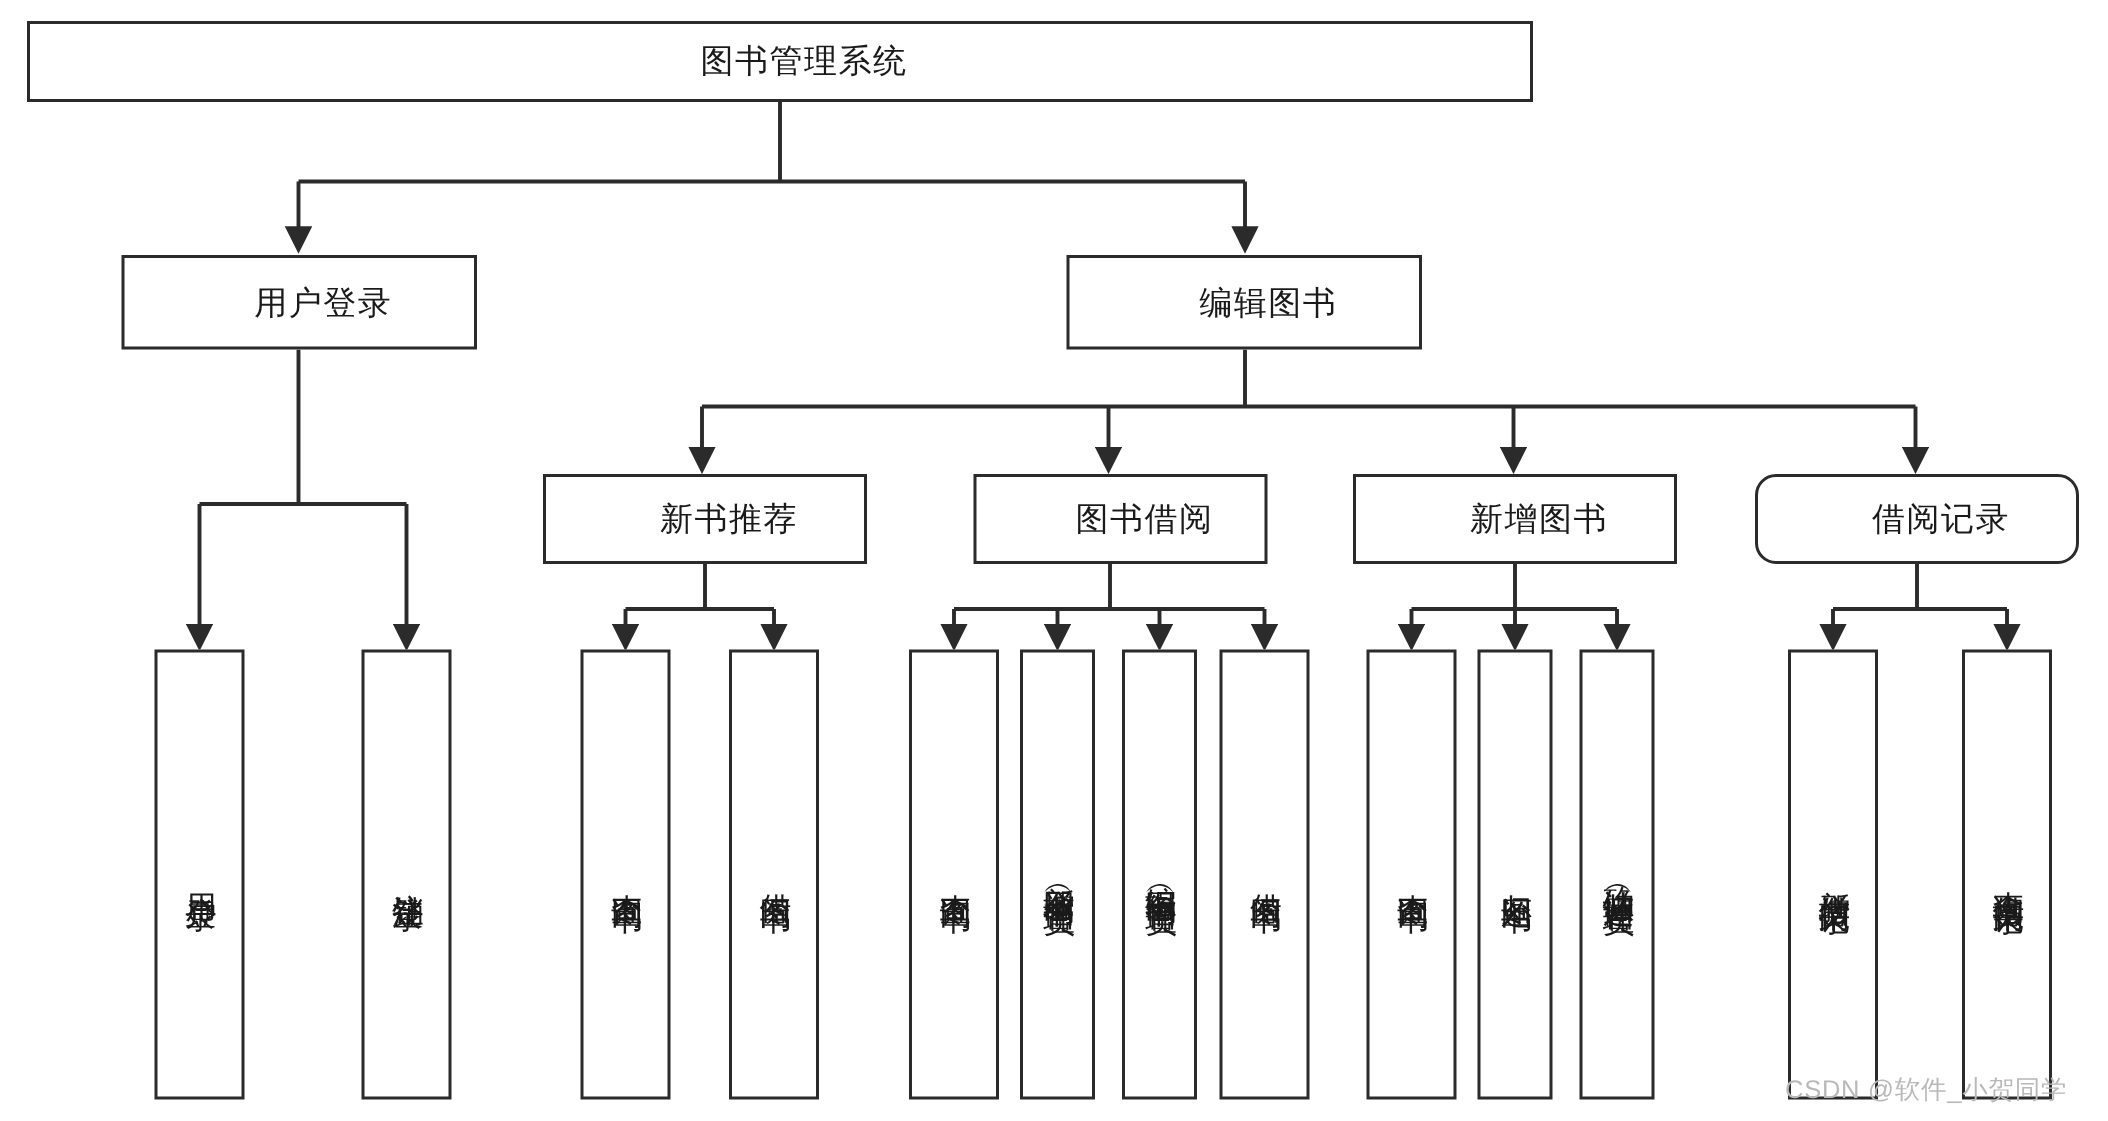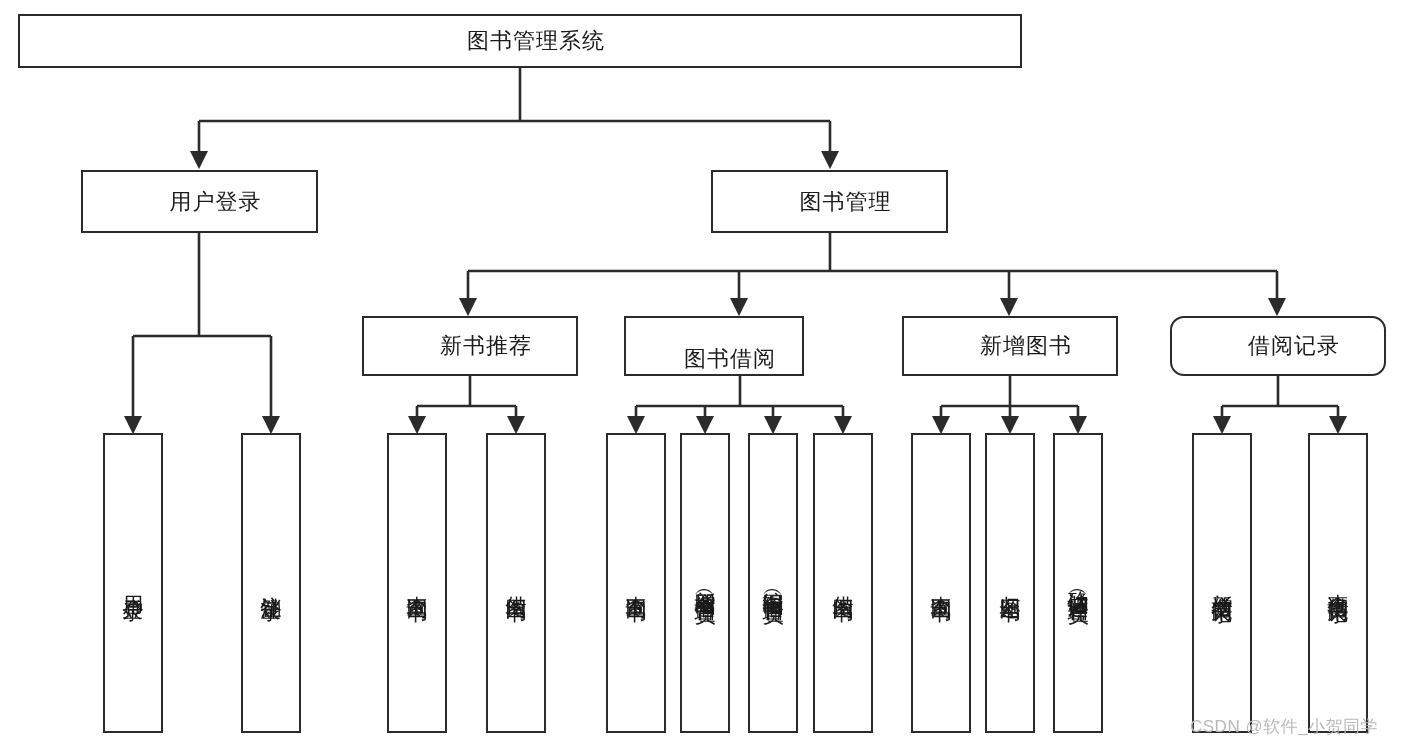--- a/index.html
+++ b/index.html
@@ -129,28 +129,28 @@
 
   <div class="node h" style="left:18px; top:14px; width:1004px; height:54px;">
     <span class="lbl">图书管理系统</span>
   </div>
 
   <div class="node h" style="left:81px; top:170px; width:237px; height:63px;">
     <span class="lbl">用户登录</span>
   </div>
 
   <div class="node h" style="left:711px; top:170px; width:237px; height:63px;">
-    <span class="lbl">图书管理</span>
+    <span class="lbl">编辑图书</span>
   </div>
 
   <div class="node h" style="left:362px; top:316px; width:216px; height:60px;">
     <span class="lbl">新书推荐</span>
   </div>
 
-  <div class="node h" style="left:624px; top:316px; width:180px; height:60px;align-items:flex-end;">
+  <div class="node h" style="left:649px; top:316px; width:196px; height:60px;">
     <span class="lbl">图书借阅</span>
   </div>
 
   <div class="node h" style="left:902px; top:316px; width:216px; height:60px;">
     <span class="lbl">新增图书</span>
   </div>
 
   <div class="node h" style="left:1170px; top:316px; width:216px; height:60px;border-radius:14px;">
     <span class="lbl">借阅记录</span>
   </div>

